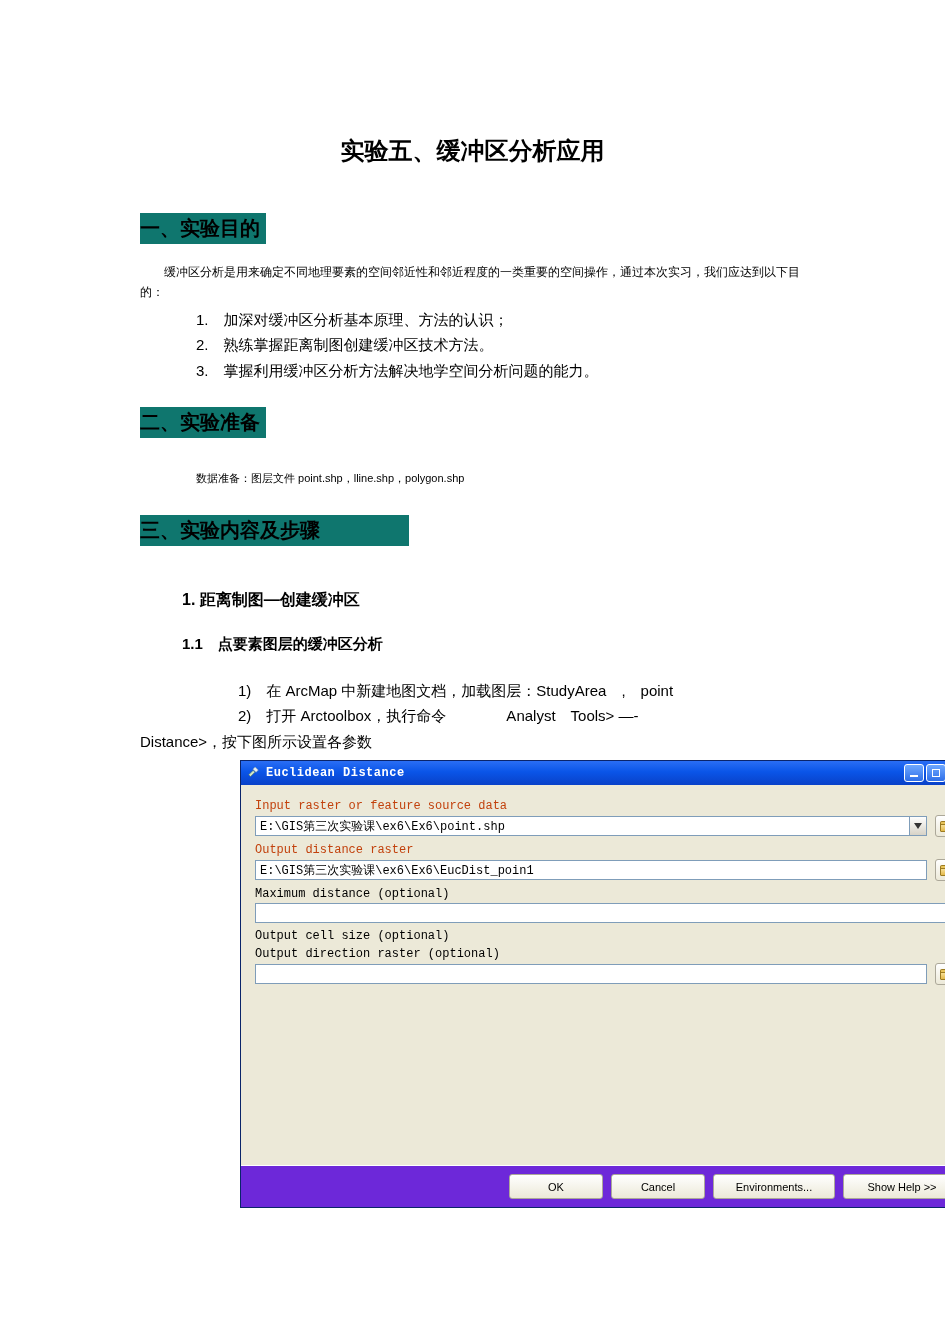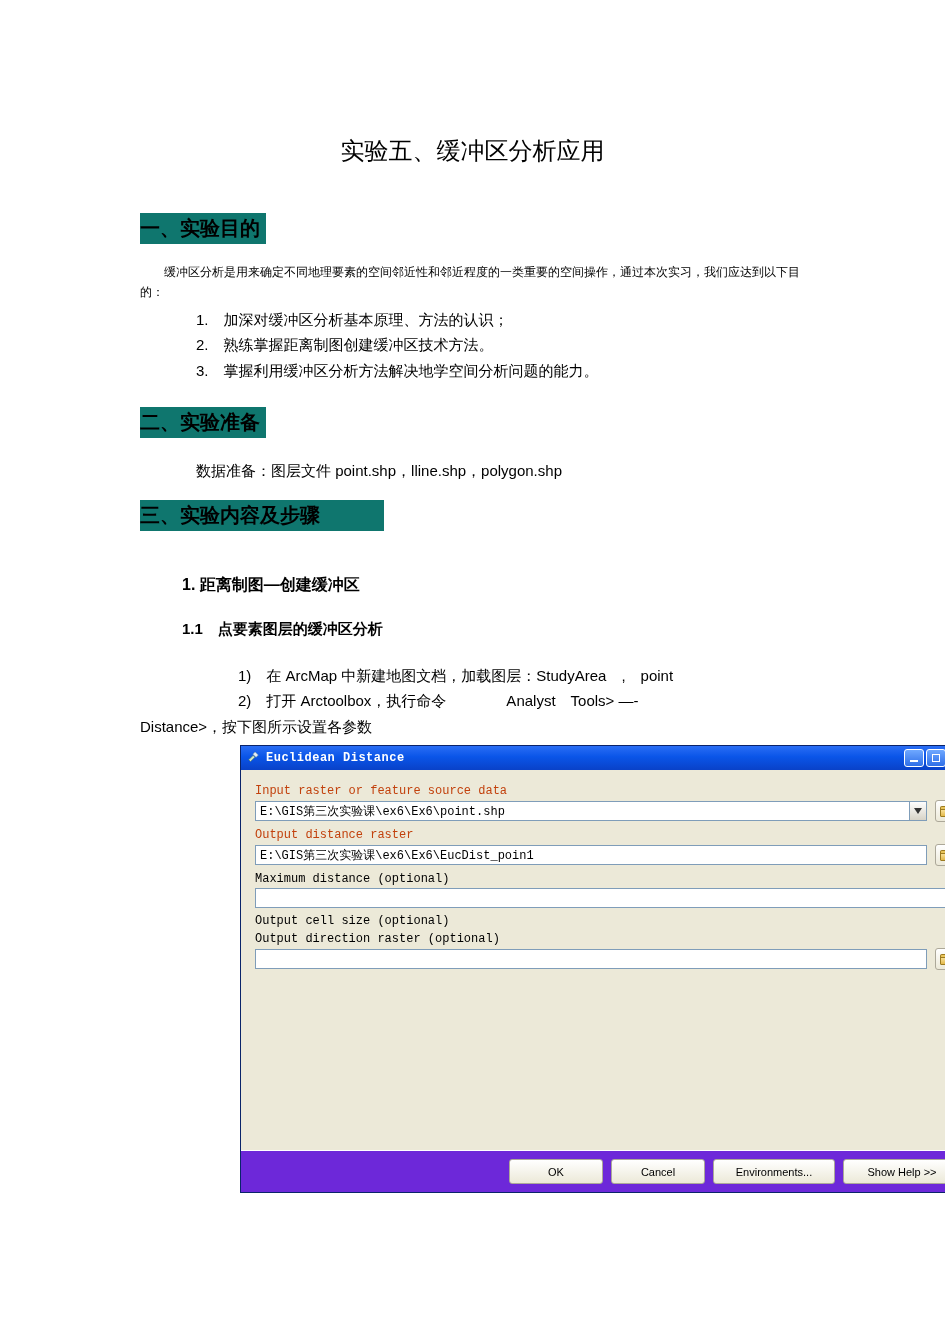--- a/index.html
+++ b/index.html
@@ -9,21 +9,21 @@
     font-family: "Microsoft YaHei", "SimSun", sans-serif;
     color: #000;
     width: 945px;
   }
   .page {
     padding: 135px 140px 40px 140px;
   }
   .title {
     text-align: center;
     font-size: 24px;
-    font-weight: normal;
+    font-weight: bold;
     margin-bottom: 36px;
   }
   .section-header {
     display: inline-block;
     background: #0f766e;
     font-size: 20px;
     font-weight: bold;
     padding: 2px 6px 2px 0;
     margin: 10px 0 14px 0;
   }
@@ -34,21 +34,21 @@
     margin: 4px 0;
   }
   .list {
     margin: 4px 0 14px 0;
     padding-left: 56px;
   }
   .list .item {
     font-size: 15px;
     line-height: 1.7;
   }
-  .indent1 { padding-left: 56px; font-size: 15px; line-height: 1.7; margin: 6px 0;}
+  .indent1 { padding-left: 56px; font-size: 11px; line-height: 1.7; margin: 17px 0;}
   .h2 {
     font-size: 16px;
     font-weight: bold;
     margin: 30px 0 24px 42px;
   }
   .h3 {
     font-size: 15px;
     font-weight: bold;
     margin: 8px 0 24px 42px;
   }
@@ -214,21 +214,21 @@
   <div class="para">缓冲区分析是用来确定不同地理要素的空间邻近性和邻近程度的一类重要的空间操作，通过本次实习，我们应达到以下目的：</div>
   <div class="list">
     <div class="item">1.　加深对缓冲区分析基本原理、方法的认识；</div>
     <div class="item">2.　熟练掌握距离制图创建缓冲区技术方法。</div>
     <div class="item">3.　掌握利用缓冲区分析方法解决地学空间分析问题的能力。</div>
   </div>
 
   <div class="section-header">二、实验准备</div>
   <div class="indent1">数据准备：图层文件 point.shp，lline.shp，polygon.shp</div>
 
-  <div class="section-header" style="padding-right:64px">三、实验内容及步骤</div>
+  <div class="section-header" style="padding-right:89px">三、实验内容及步骤</div>
 
   <div class="h2">1. 距离制图—创建缓冲区</div>
   <div class="h3">1.1　点要素图层的缓冲区分析</div>
 
   <div class="steps">
     <div class="step-line">1)　在 ArcMap 中新建地图文档，加载图层：StudyArea　,　point</div>
     <div class="step-line">2)　打开 Arctoolbox，执行命令　　　　Analyst　Tools&gt; —-</div>
     <div class="step-cont">Distance&gt;，按下图所示设置各参数</div>
   </div>
 

